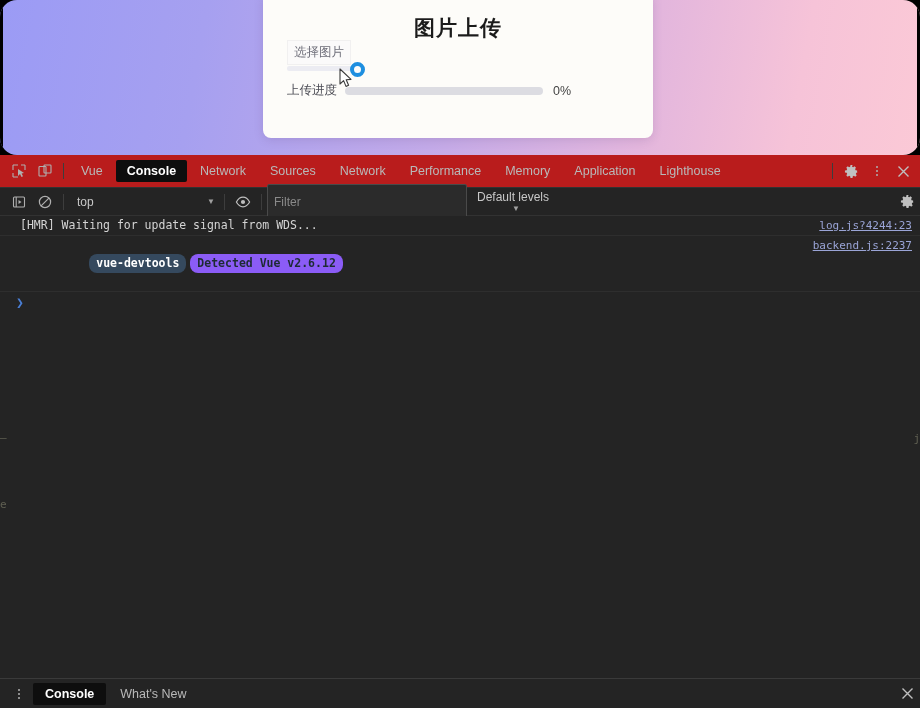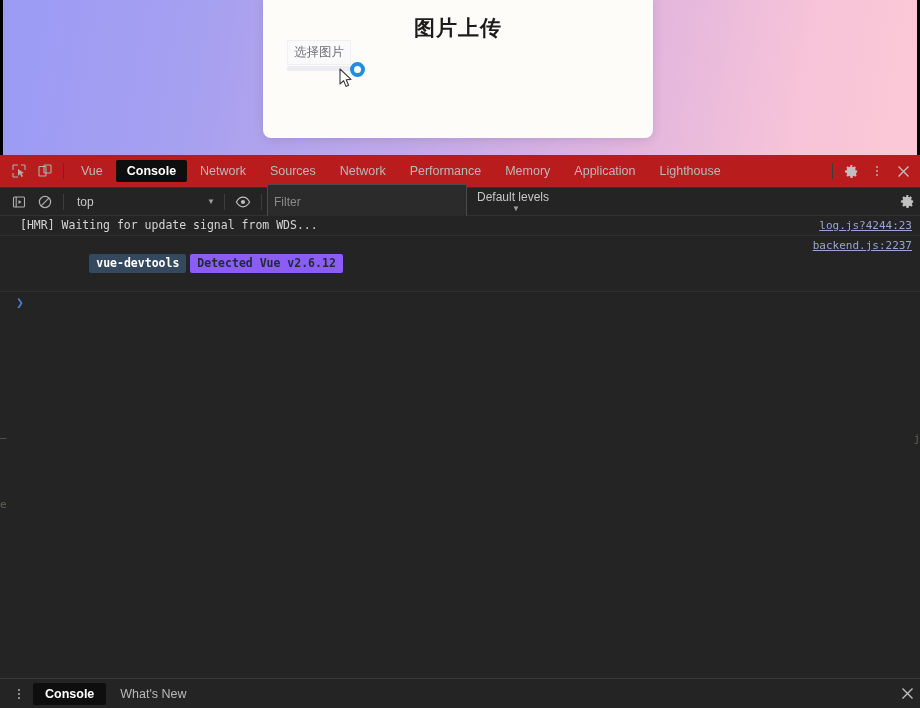--- a/index.html
+++ b/index.html
@@ -11,20 +11,21 @@
     background: #000;
   }
 
   #app { position: relative; width: 920px; height: 708px; }
 
   
   .page-viewport {
     position: absolute; left: 0; top: 0; width: 920px; height: 155px;
     background: linear-gradient(100deg, #9b9bf5 0%, #a6a0f0 22%, #c3aae8 48%, #e3b6dd 70%, #f6c3d8 86%, #fbc9d6 100%);
     overflow: hidden;
+    border-radius: 17px;
   }
   .page-edge-left, .page-edge-right {
     position: absolute; top: 0; height: 155px; width: 3px; background: #000;
   }
   .page-edge-left { left: 0; }
   .page-edge-right { right: 0; }
 
   .upload-card {
     position: absolute;
     left: 263px; top: -4px;
@@ -222,21 +223,21 @@
     cursor: pointer;
     white-space: nowrap;
     padding-left: 12px;
   }
   .badge {
     display: inline-block;
     padding: 1px 7px;
     font-family: "DejaVu Sans Mono", monospace;
     font-size: 11.5px;
     font-weight: bold;
-    border-radius: 2px;
+    border-radius: 8px;
     text-align: center;
   }
   .badge-name { background: #35495e; color: #ffffff; margin-right: 4px; }
   .badge-msg  { background: #8b5cf6; color: #1d2b33; }
 
   .prompt-row {
     display: flex; align-items: center;
     height: 20px;
     padding-left: 6px;
     font-family: "DejaVu Sans Mono", monospace;
@@ -291,20 +292,27 @@
         <div class="file-picker">
           <div class="file-btn">选择图片</div>
           <div class="file-underline"></div>
           <div class="spinner"></div>
           <svg class="cursor-arrow" viewBox="0 0 14 20">
             <path d="M1 1 L1 16 L4.6 12.6 L7 18.4 L9.6 17.3 L7.2 11.7 L12 11.4 Z" fill="#ffffff" stroke="#3a3a3a" stroke-width="1.1" stroke-linejoin="round"></path>
           </svg>
         </div>
       </div>
 
+      <div class="upload-row row-progress">
+        <span class="progress-label">上传进度</span>
+        <div class="progress-track">
+          <div class="progress-fill" style="width: 0%;"></div>
+        </div>
+        <span class="progress-value">0%</span>
+      </div>
     </div>
   </div>
 
   <div class="devtools">
 
     <div class="dt-tabbar">
       <div class="dt-icon-btn">
         <svg width="14" height="14" viewBox="0 0 14 14">
           <path d="M1 1 h5 M1 1 v5 M13 1 h-4 M13 1 v5 M1 13 h5 M1 13 v-4" stroke="#b0b0b0" stroke-width="1.1" fill="none"></path>
           <path d="M6 5 L6 12 L8 10 L9.5 13 L11 12.3 L9.6 9.4 L12 9 Z" fill="#b0b0b0"></path>

